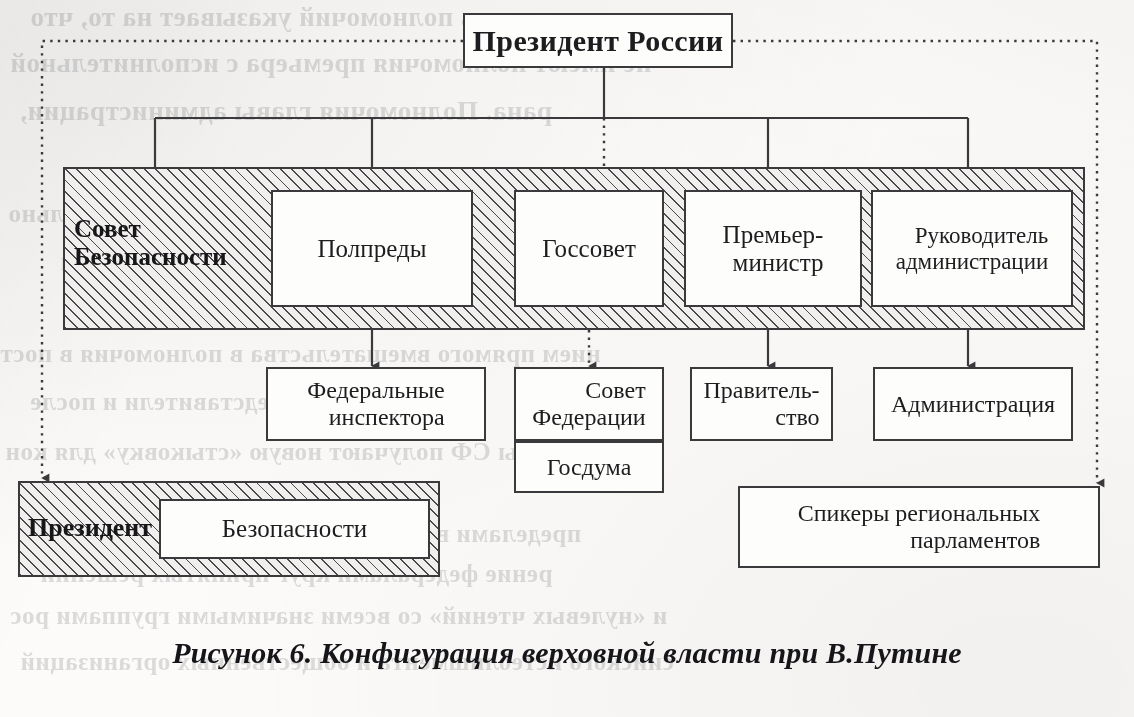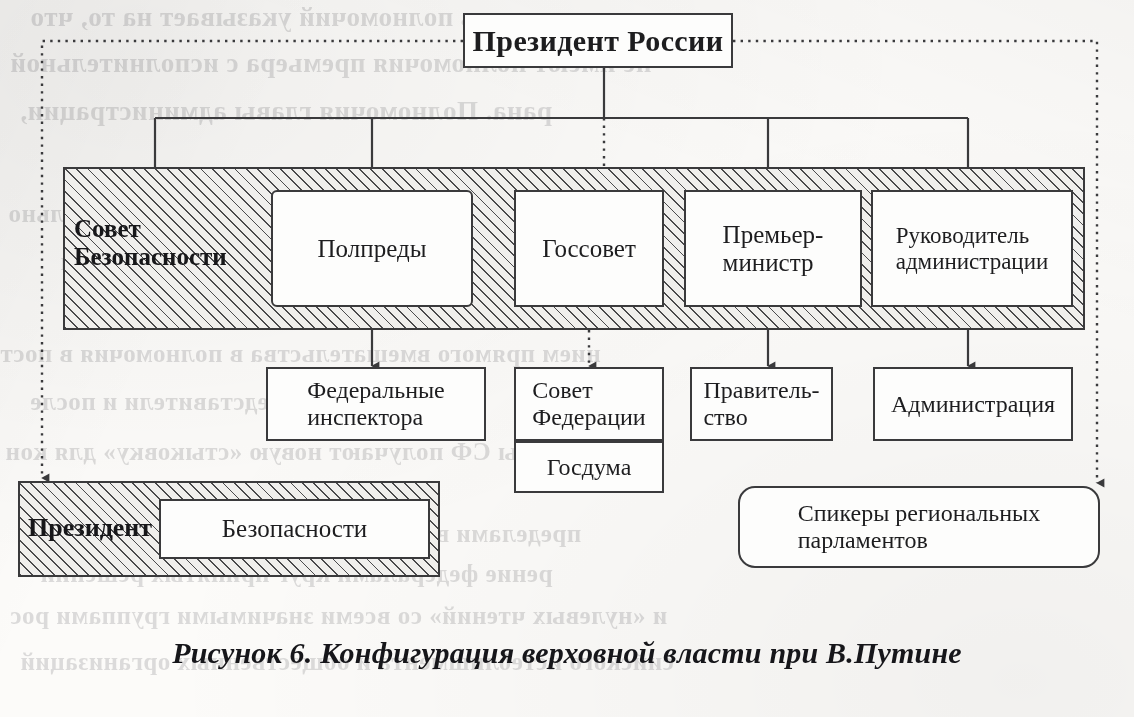--- a/index.html
+++ b/index.html
@@ -58,21 +58,21 @@
     height: 717px;
   }
   .box {
     position: absolute;
     border: 2px solid #3a3a3c;
     background: #fdfdfc;
     box-sizing: border-box;
     display: flex;
     align-items: center;
     justify-content: center;
-    text-align: left;
+    text-align: right;
     color: #1d1d1f;
     line-height: 1.12;
   }
   .hatch {
     position: absolute;
     border: 2px solid #3a3a3c;
     box-sizing: border-box;
     background-color: #f0efed;
     background-image: repeating-linear-gradient(
         45deg,
@@ -86,31 +86,31 @@
     line-height: 1.1;
     text-align: left;
     white-space: pre-line;
   }
   #president {
     left: 463px; top: 13px; width: 270px; height: 55px;
     font-weight: bold;
     font-size: 30px;
     letter-spacing: .4px;
   }
-  #polpredy   { left: 271px; top: 190px; width: 202px; height: 117px; font-size: 25px; border-radius: 6px; }
+  #polpredy   { left: 271px; top: 190px; width: 202px; height: 117px; font-size: 25px; }
   #spikery    { left: 514px; top: 190px; width: 150px; height: 117px; font-size: 25px; }
   #premier    { left: 684px; top: 190px; width: 178px; height: 117px; font-size: 25px; }
   #rukovod    { left: 871px; top: 190px; width: 202px; height: 117px; font-size: 23px; }
   #fedinsp    { left: 266px; top: 367px; width: 220px; height: 74px; font-size: 24px; }
   #sovfed     { left: 514px; top: 367px; width: 150px; height: 74px; font-size: 24px; }
   #gosduma    { left: 514px; top: 441px; width: 150px; height: 52px; font-size: 24px; }
   #pravit     { left: 690px; top: 367px; width: 143px; height: 74px; font-size: 24px; }
   #admin      { left: 873px; top: 367px; width: 200px; height: 74px; font-size: 24px; }
   #gubern     { left: 159px; top: 499px; width: 271px; height: 60px; font-size: 25px; }
-  #spikreg    { left: 738px; top: 486px; width: 362px; height: 82px; font-size: 24px; border-radius: 17px; }
+  #spikreg    { left: 738px; top: 486px; width: 362px; height: 82px; font-size: 24px; }
   #secband    { left: 63px; top: 167px; width: 1022px; height: 163px; }
   #gossovet-band { left: 18px; top: 481px; width: 422px; height: 96px; }
   #sec-label  { left: 74px; top: 215px; font-size: 25px; }
   #gossovet-label { left: 28px; top: 514px; font-size: 26px; }
   #caption {
     position: absolute;
     left: 0; top: 636px; width: 1134px;
     text-align: center;
     font-family: "Liberation Serif", "DejaVu Serif", serif;
     font-style: italic;

